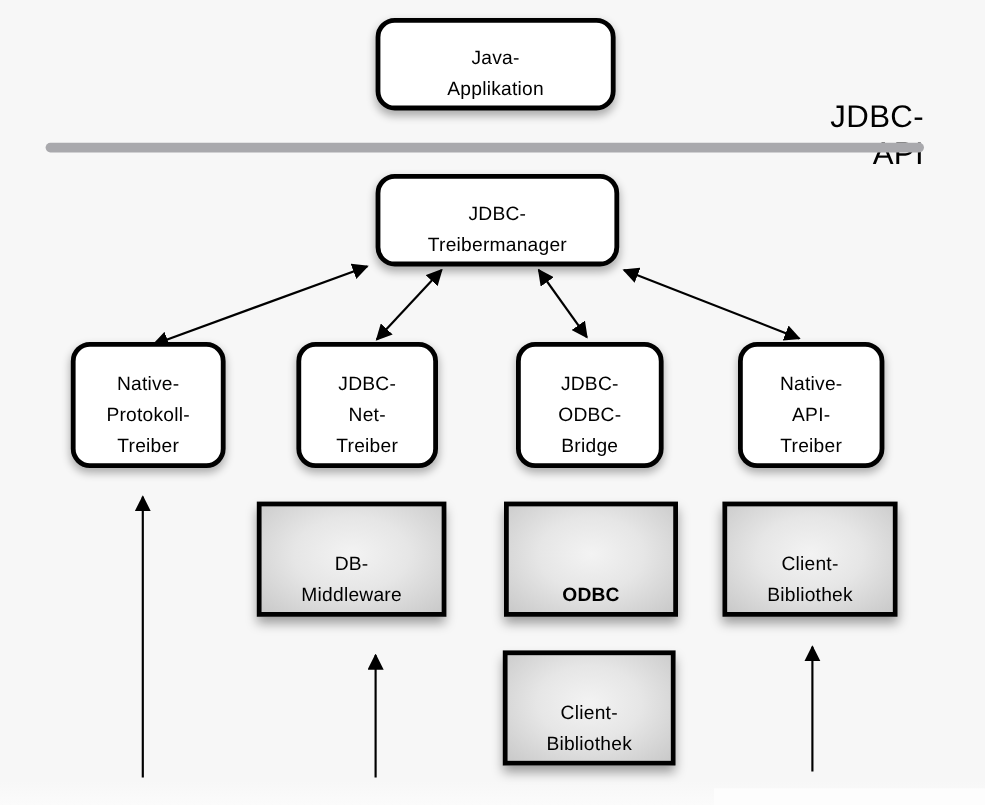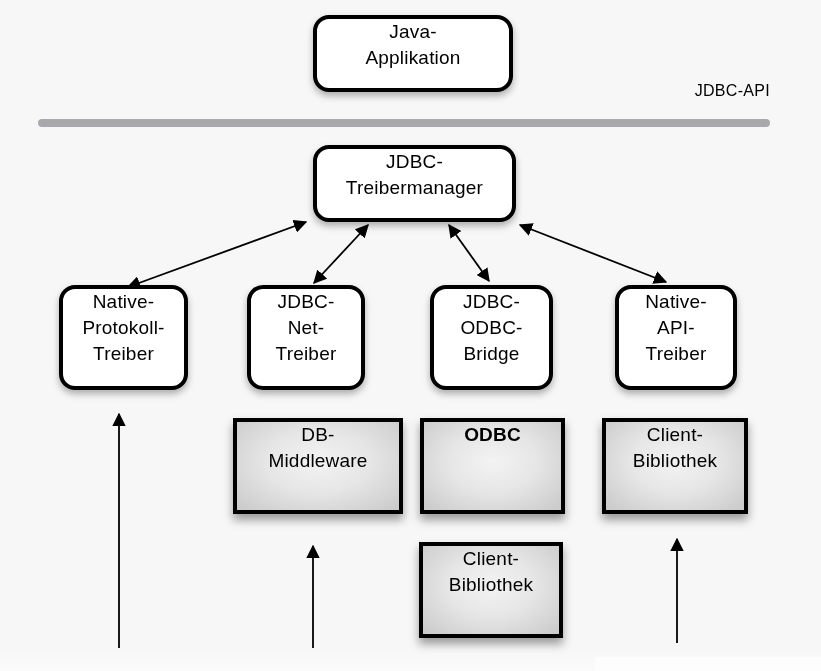--- a/index.html
+++ b/index.html
@@ -14,24 +14,24 @@
     width: 821px; height: 671px;
     background: linear-gradient(#f7f7f7 0%, #f7f7f7 97%, #fbfbfb 100%);
   }
   .arrows {
     position: absolute; left: 0; top: 0;
     width: 821px; height: 671px;
     pointer-events: none;
   }
   .node {
     position: absolute;
-    display: flex; align-items: flex-start; justify-content: center;
+    display: flex; align-items: flex-end; justify-content: center;
     text-align: center;
     color: #000;
-    font-size: 19px; line-height: 26px;
+    font-size: 16px; line-height: 26px;
     letter-spacing: 0.2px;
     box-sizing: border-box;
   }
   .node .lbl { white-space: pre-line; }
   .rounded {
     background: #ffffff;
     border: 4px solid #000000;
     border-radius: 16px;
     box-shadow: 0 4px 7px rgba(0,0,0,0.30);
   }
@@ -40,28 +40,28 @@
     border: 4px solid #000000;
     box-shadow: 0 6px 9px rgba(0,0,0,0.38);
   }
   
   .n-java          { left: 313px; top: 15px;  width: 200px; height: 77px;  }
   .n-treibermgr    { left: 313px; top: 145px; width: 203px; height: 77px;  }
   .n-nativeproto   { left: 59px;  top: 285px; width: 129px; height: 105px; }
   .n-jdbcnet       { left: 247px; top: 285px; width: 118px; height: 105px; }
   .n-jdbcodbc      { left: 430px; top: 285px; width: 123px; height: 105px; }
   .n-nativeapi     { left: 615px; top: 285px; width: 122px; height: 105px; }
-  .n-dbmiddleware  { left: 233px; top: 418px; width: 170px; height: 96px;  }
+  .n-dbmiddleware  { left: 214px; top: 418px; width: 158px; height: 96px;  }
   .n-odbc          { left: 420px; top: 418px; width: 145px; height: 96px; font-weight: bold;  }
   .n-clientbib-r   { left: 602px; top: 418px; width: 146px; height: 96px;  }
   .n-clientbib-b   { left: 419px; top: 542px; width: 144px; height: 96px;  }
   .api-label {
     position: absolute;
     left: 655px; top: 82px; width: 115px;
-    font-size: 16px; letter-spacing: 0.3px;
+    font-size: 26px; letter-spacing: 0.3px;
     color: #000; text-align: right;
   }
   .divider {
     position: absolute;
     left: 38px; top: 119px;
     width: 732px; height: 8px;
     border-radius: 4px;
     background: #a9a9ad;
   }
   .bottom-sheen {

